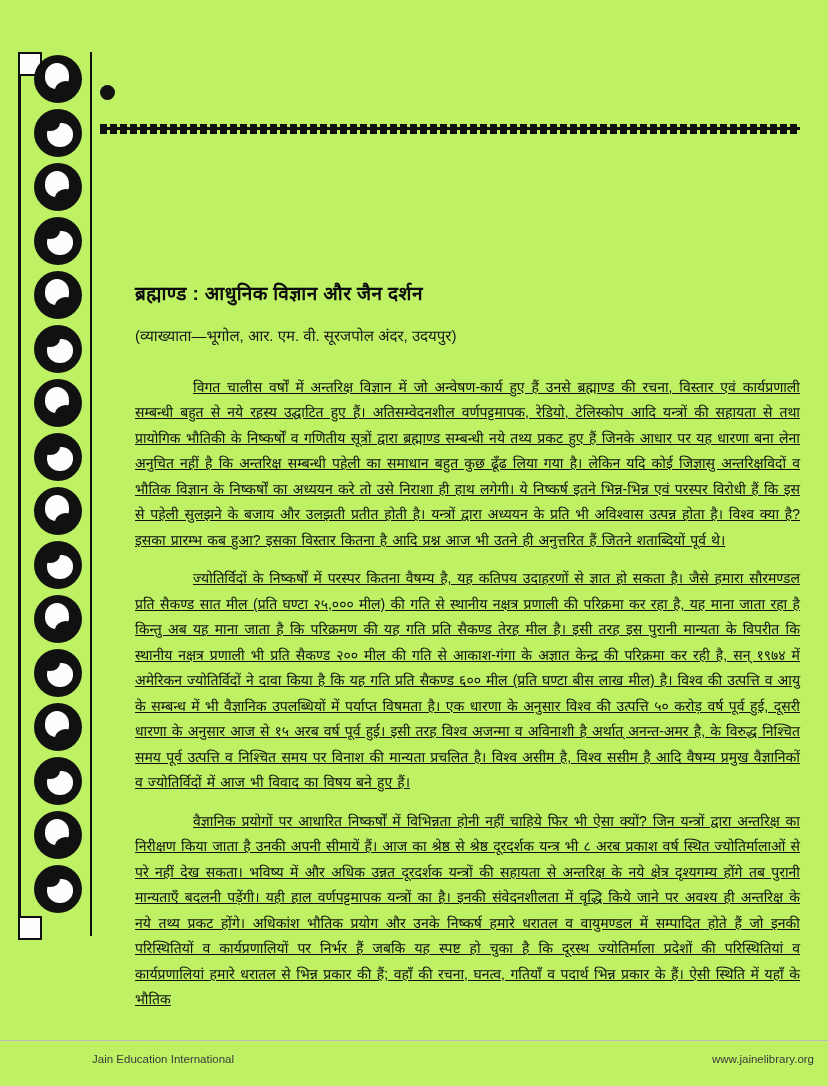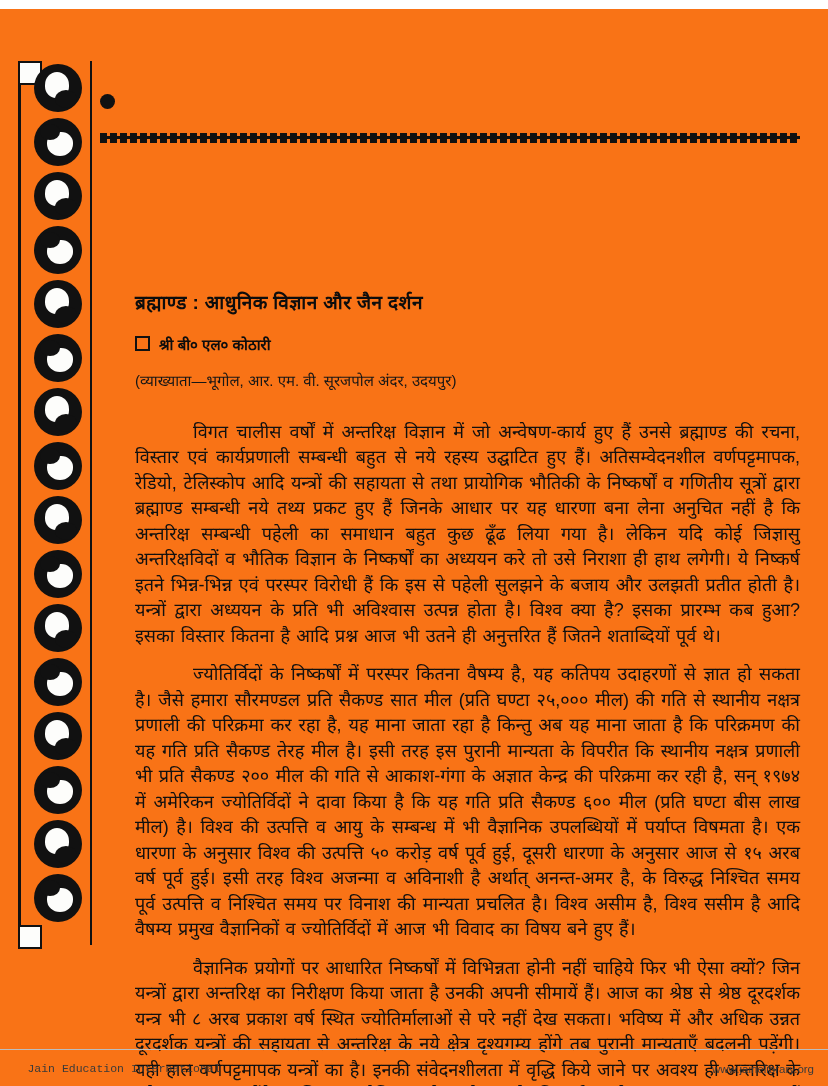--- a/index.html
+++ b/index.html
@@ -12,22 +12,21 @@
     height: 1086px;
     position: relative;
     font-family: "Liberation Serif", serif;
     color: #111111;
     overflow: hidden;
   }
 
   .page {
     position: absolute;
     inset: 0;
-    background: #f97316;
-    margin-top: 9px;
+    background: #bef264;
   }
 
   
   .left-ornament {
     position: absolute;
     left: 30px;
     top: 52px;
     width: 56px;
     height: 880px;
     display: flex;
@@ -185,28 +184,29 @@
 
   .affiliation {
     font-family: "Liberation Sans", sans-serif;
     font-size: 15px;
     color: #161616;
     margin: 0 0 30px 0;
   }
 
   .para {
     font-family: "Liberation Sans", sans-serif;
-    font-size: 18px;
+    font-size: 14px;
     line-height: 25.5px;
     color: #101010;
     text-align: justify;
     text-justify: inter-word;
     margin: 0 0 13px 0;
     text-indent: 58px;
     word-spacing: 1.2px;
+    text-decoration: underline;
   }
 
   
   .footer {
     position: absolute;
     left: 0;
     top: 1040px;
     width: 828px;
     height: 46px;
     border-top: 1px solid #bdbdbd;
@@ -217,21 +217,21 @@
     right: 14px;
     top: 12px;
     display: flex;
     justify-content: space-between;
     align-items: center;
     font-family: "Liberation Sans", sans-serif;
     font-size: 11.5px;
     color: #3a3a3a;
   }
   .footer-center { text-align: center; flex: 1; }
-  .footer-left { width: 220px; text-align: center; font-family: Liberation Mono, monospace; }
+  .footer-left { width: 220px; text-align: right; }
   .footer-right { width: 220px; text-align: right; }
 </style>
 </head>
 <body>
 
 <div class="page">
 
   <div class="left-rule"></div>
   <div class="left-rule-inner"></div>
   <div class="corner-box top"></div>
@@ -288,24 +288,20 @@
       </div>
   </div>
 
   <div class="bead-dot"></div>
   <div class="bead-rule"></div>
 
   <div class="content">
 
     <h1 class="doc-title">ब्रह्माण्ड : आधुनिक विज्ञान और जैन दर्शन</h1>
 
-    <div class="author-line">
-      <span class="author-marker"></span>
-      <span class="author-name">श्री बी० एल० कोठारी</span>
-    </div>
 
     <div class="affiliation">(व्याख्याता—भूगोल, आर. एम. वी. सूरजपोल अंदर, उदयपुर)</div>
 
     <p class="para">विगत चालीस वर्षों में अन्तरिक्ष विज्ञान में जो अन्वेषण-कार्य हुए हैं उनसे ब्रह्माण्ड की रचना, विस्तार एवं कार्यप्रणाली सम्बन्धी बहुत से नये रहस्य उद्घाटित हुए हैं। अतिसम्वेदनशील वर्णपट्टमापक, रेडियो, टेलिस्कोप आदि यन्त्रों की सहायता से तथा प्रायोगिक भौतिकी के निष्कर्षों व गणितीय सूत्रों द्वारा ब्रह्माण्ड सम्बन्धी नये तथ्य प्रकट हुए हैं जिनके आधार पर यह धारणा बना लेना अनुचित नहीं है कि अन्तरिक्ष सम्बन्धी पहेली का समाधान बहुत कुछ ढूँढ लिया गया है। लेकिन यदि कोई जिज्ञासु अन्तरिक्षविदों व भौतिक विज्ञान के निष्कर्षों का अध्ययन करे तो उसे निराशा ही हाथ लगेगी। ये निष्कर्ष इतने भिन्न-भिन्न एवं परस्पर विरोधी हैं कि इस से पहेली सुलझने के बजाय और उलझती प्रतीत होती है। यन्त्रों द्वारा अध्ययन के प्रति भी अविश्वास उत्पन्न होता है। विश्व क्या है? इसका प्रारम्भ कब हुआ? इसका विस्तार कितना है आदि प्रश्न आज भी उतने ही अनुत्तरित हैं जितने शताब्दियों पूर्व थे।</p>
     <p class="para">ज्योतिर्विदों के निष्कर्षों में परस्पर कितना वैषम्य है, यह कतिपय उदाहरणों से ज्ञात हो सकता है। जैसे हमारा सौरमण्डल प्रति सैकण्ड सात मील (प्रति घण्टा २५,००० मील) की गति से स्थानीय नक्षत्र प्रणाली की परिक्रमा कर रहा है, यह माना जाता रहा है किन्तु अब यह माना जाता है कि परिक्रमण की यह गति प्रति सैकण्ड तेरह मील है। इसी तरह इस पुरानी मान्यता के विपरीत कि स्थानीय नक्षत्र प्रणाली भी प्रति सैकण्ड २०० मील की गति से आकाश-गंगा के अज्ञात केन्द्र की परिक्रमा कर रही है, सन् १९७४ में अमेरिकन ज्योतिर्विदों ने दावा किया है कि यह गति प्रति सैकण्ड ६०० मील (प्रति घण्टा बीस लाख मील) है। विश्व की उत्पत्ति व आयु के सम्बन्ध में भी वैज्ञानिक उपलब्धियों में पर्याप्त विषमता है। एक धारणा के अनुसार विश्व की उत्पत्ति ५० करोड़ वर्ष पूर्व हुई, दूसरी धारणा के अनुसार आज से १५ अरब वर्ष पूर्व हुई। इसी तरह विश्व अजन्मा व अविनाशी है अर्थात् अनन्त-अमर है, के विरुद्ध निश्चित समय पूर्व उत्पत्ति व निश्चित समय पर विनाश की मान्यता प्रचलित है। विश्व असीम है, विश्व ससीम है आदि वैषम्य प्रमुख वैज्ञानिकों व ज्योतिर्विदों में आज भी विवाद का विषय बने हुए हैं।</p>
     <p class="para">वैज्ञानिक प्रयोगों पर आधारित निष्कर्षों में विभिन्नता होनी नहीं चाहिये फिर भी ऐसा क्यों? जिन यन्त्रों द्वारा अन्तरिक्ष का निरीक्षण किया जाता है उनकी अपनी सीमायें हैं। आज का श्रेष्ठ से श्रेष्ठ दूरदर्शक यन्त्र भी ८ अरब प्रकाश वर्ष स्थित ज्योतिर्मालाओं से परे नहीं देख सकता। भविष्य में और अधिक उन्नत दूरदर्शक यन्त्रों की सहायता से अन्तरिक्ष के नये क्षेत्र दृश्यगम्य होंगे तब पुरानी मान्यताएँ बदलनी पड़ेंगी। यही हाल वर्णपट्टमापक यन्त्रों का है। इनकी संवेदनशीलता में वृद्धि किये जाने पर अवश्य ही अन्तरिक्ष के नये तथ्य प्रकट होंगे। अधिकांश भौतिक प्रयोग और उनके निष्कर्ष हमारे धरातल व वायुमण्डल में सम्पादित होते हैं जो इनकी परिस्थितियों व कार्यप्रणालियों पर निर्भर हैं जबकि यह स्पष्ट हो चुका है कि दूरस्थ ज्योतिर्माला प्रदेशों की परिस्थितियां व कार्यप्रणालियां हमारे धरातल से भिन्न प्रकार की हैं; वहाँ की रचना, घनत्व, गतियाँ व पदार्थ भिन्न प्रकार के हैं। ऐसी स्थिति में यहाँ के भौतिक</p>
 
   </div>
 
   <div class="footer">

